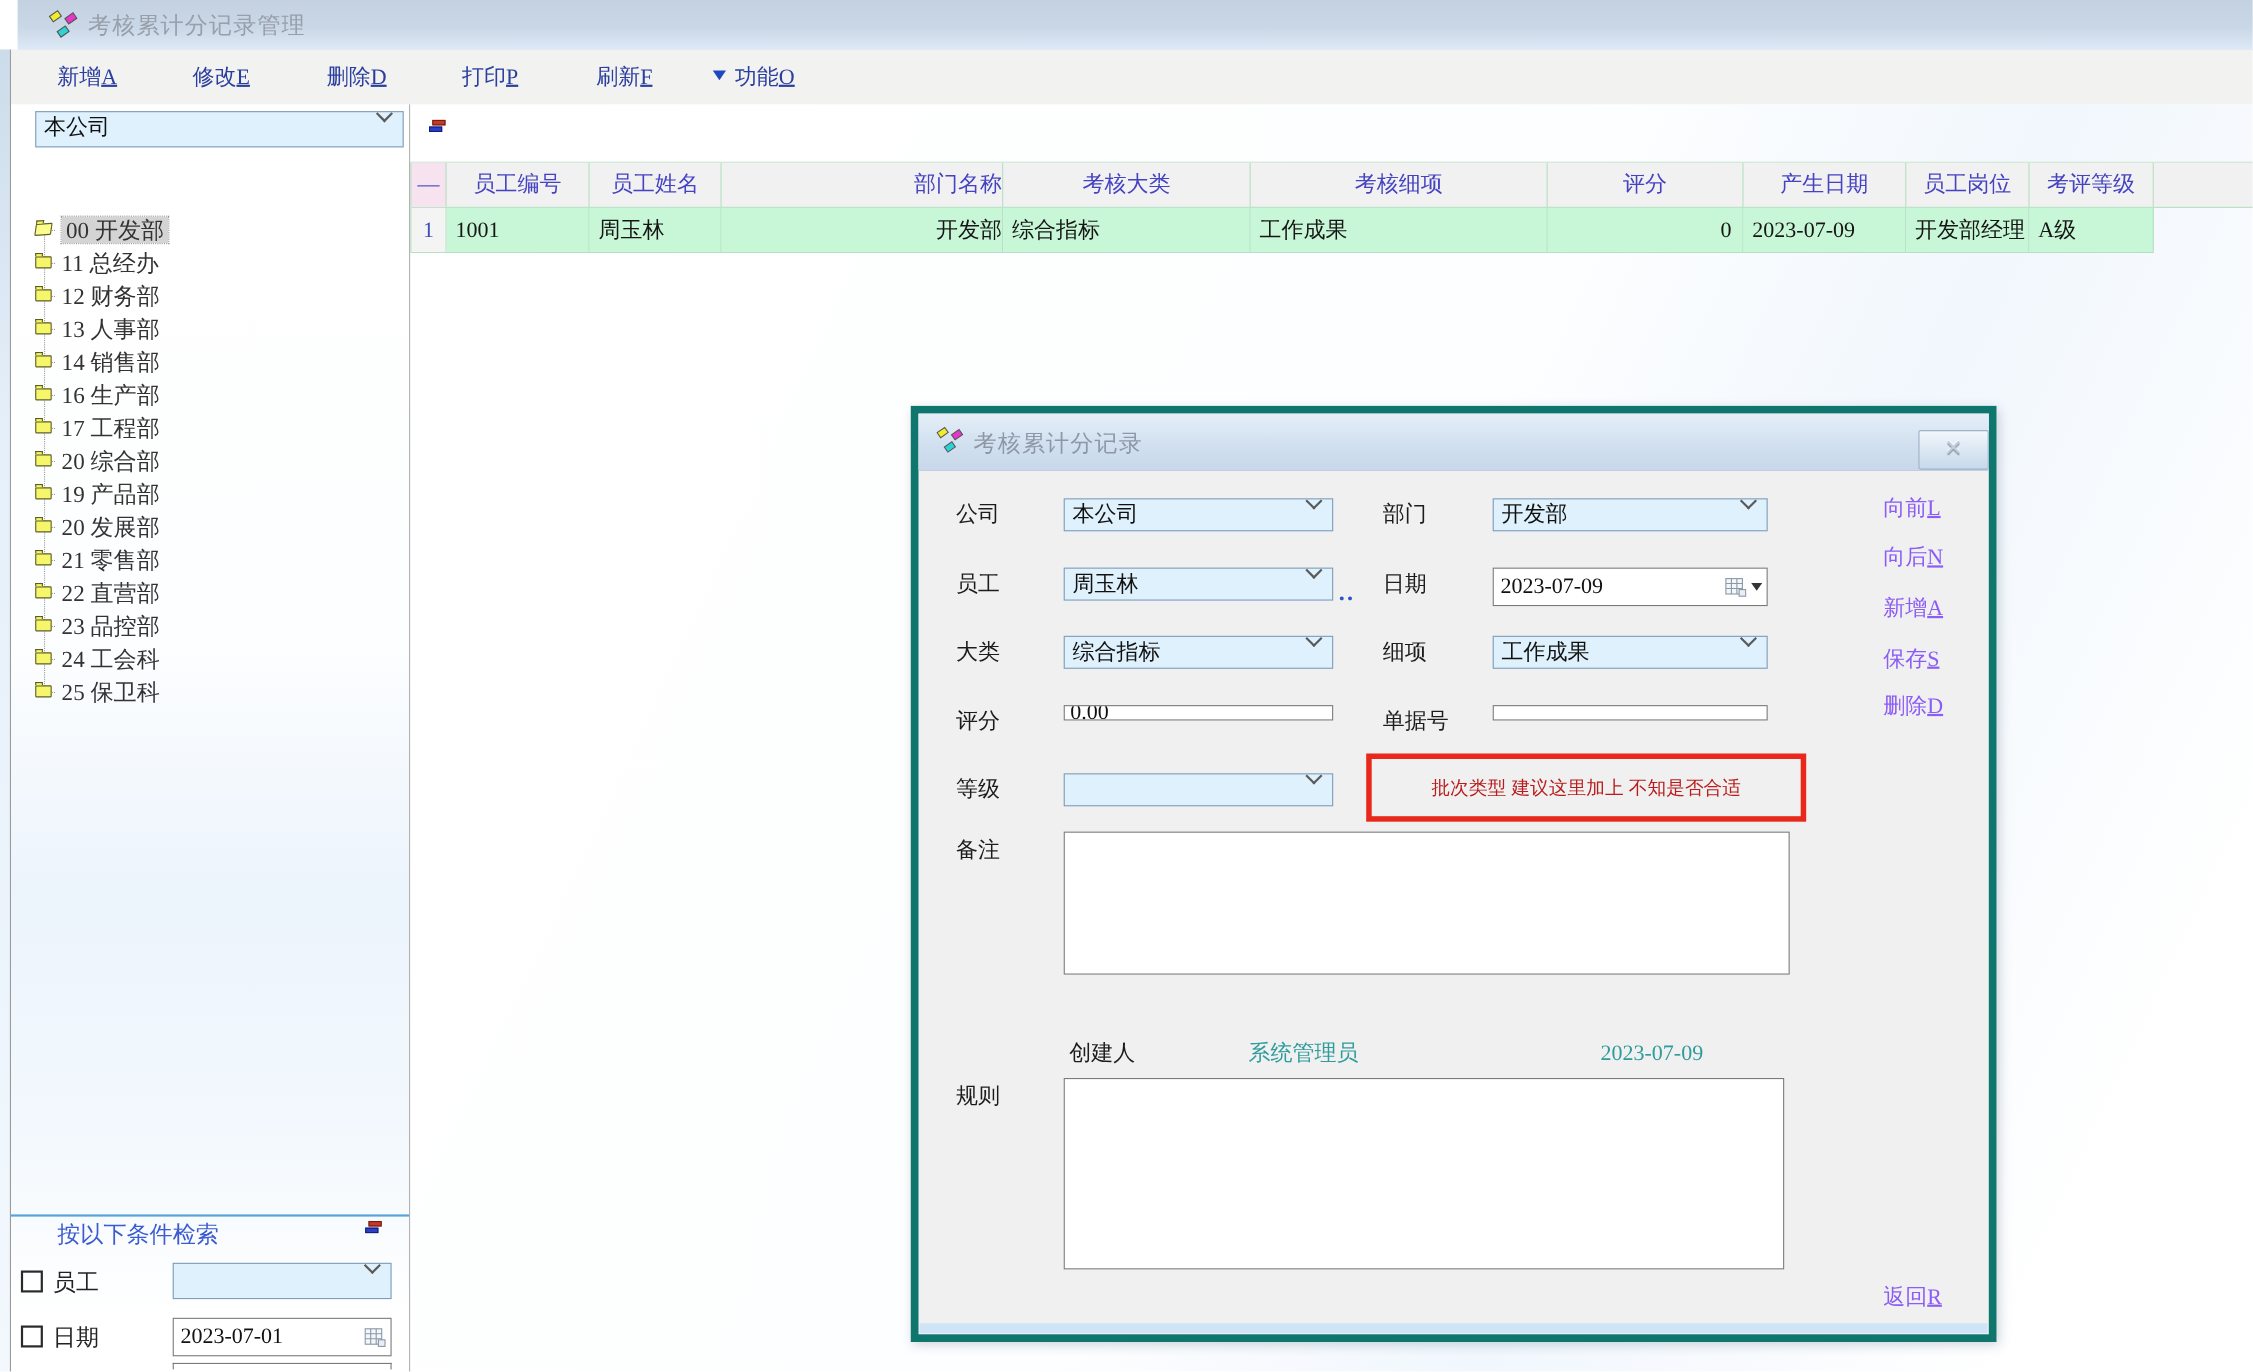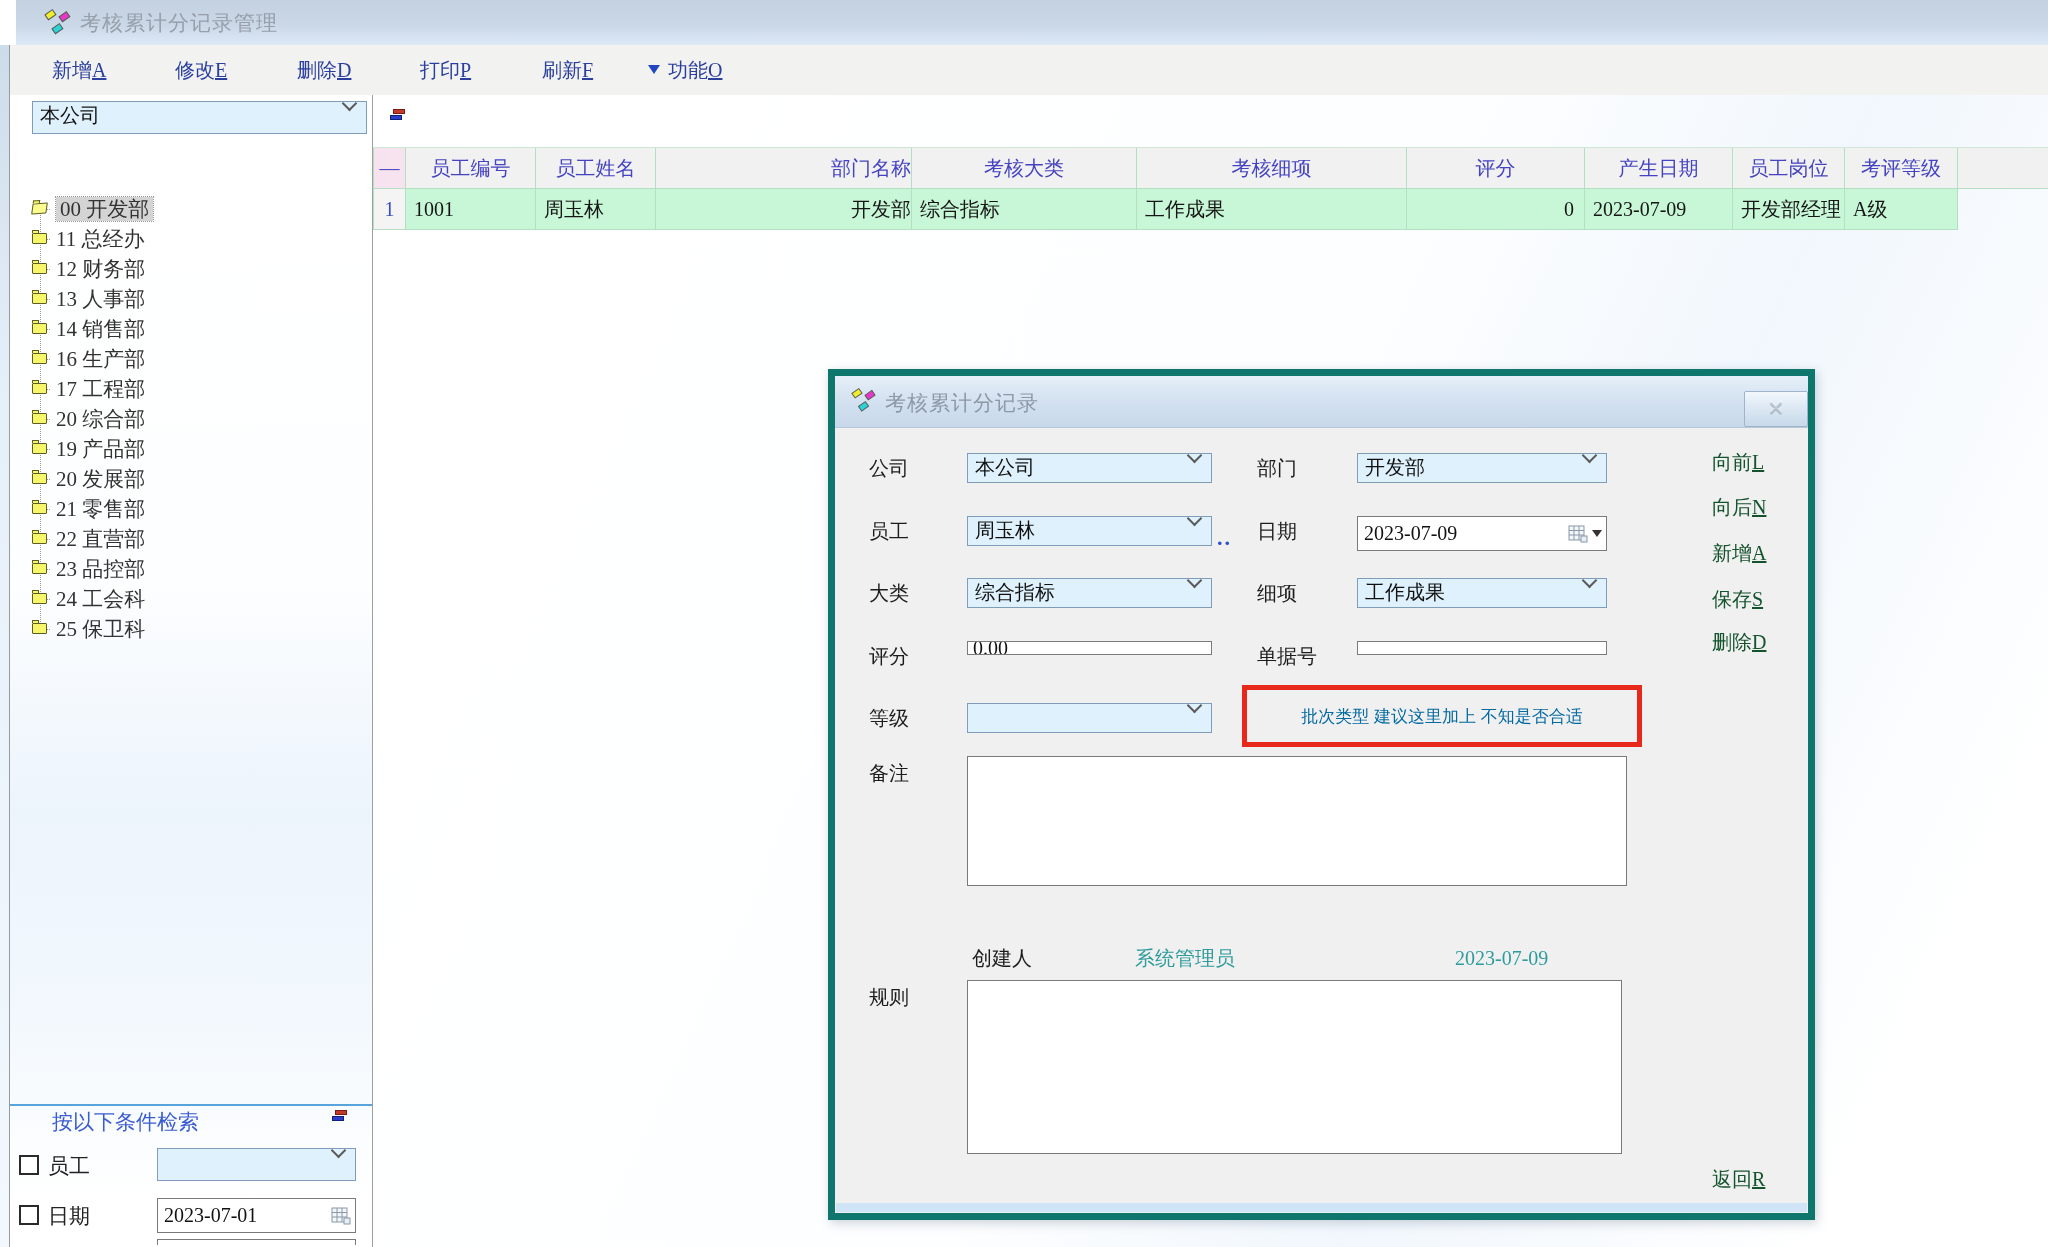--- a/index.html
+++ b/index.html
@@ -178,29 +178,29 @@
   .d-input{
     position:absolute;height:14px;background:#fff;border:1px solid #7a7a7a;box-sizing:border-box;
     font-size:20px;color:#111;padding:0 5px;font-family:"Liberation Serif","DejaVu Serif",serif;
   }
   .dots{
     position:absolute;left:382px;top:147px;font-size:22px;font-weight:bold;color:#2a52cc;
     letter-spacing:2px;cursor:pointer;line-height:30px;
   }
   .nav-link{
     position:absolute;left:877px;height:30px;line-height:30px;font-size:20px;
-    color:#14532d;cursor:pointer;white-space:nowrap;
+    color:#8b5cf6;cursor:pointer;white-space:nowrap;
   }
   .redbox{
     position:absolute;left:407px;top:309px;width:400px;height:62px;
     border:5px solid #e8281a;box-sizing:border-box;
     display:flex;align-items:center;justify-content:center;
   }
   .redbox-text{
-    font-size:17px;color:#0369a1;white-space:nowrap;
+    font-size:17px;color:#b91c1c;white-space:nowrap;
     font-family:"Liberation Sans","DejaVu Sans",sans-serif;
   }
   .d-textarea{
     position:absolute;background:#fff;border:1px solid #7a7a7a;box-sizing:border-box;
     resize:none;font-size:20px;font-family:"Liberation Serif","DejaVu Serif",serif;padding:4px;
   }
   .ta-remarks{left:132px;top:380px;width:660px;height:130px;}
   .ta-rules{left:132px;top:604px;width:655px;height:174px;}
   .creator-label{left:137px;top:567px;}
   .creator-name{position:absolute;left:300px;top:567px;height:30px;line-height:30px;font-size:20px;color:#2f9b9b;}

